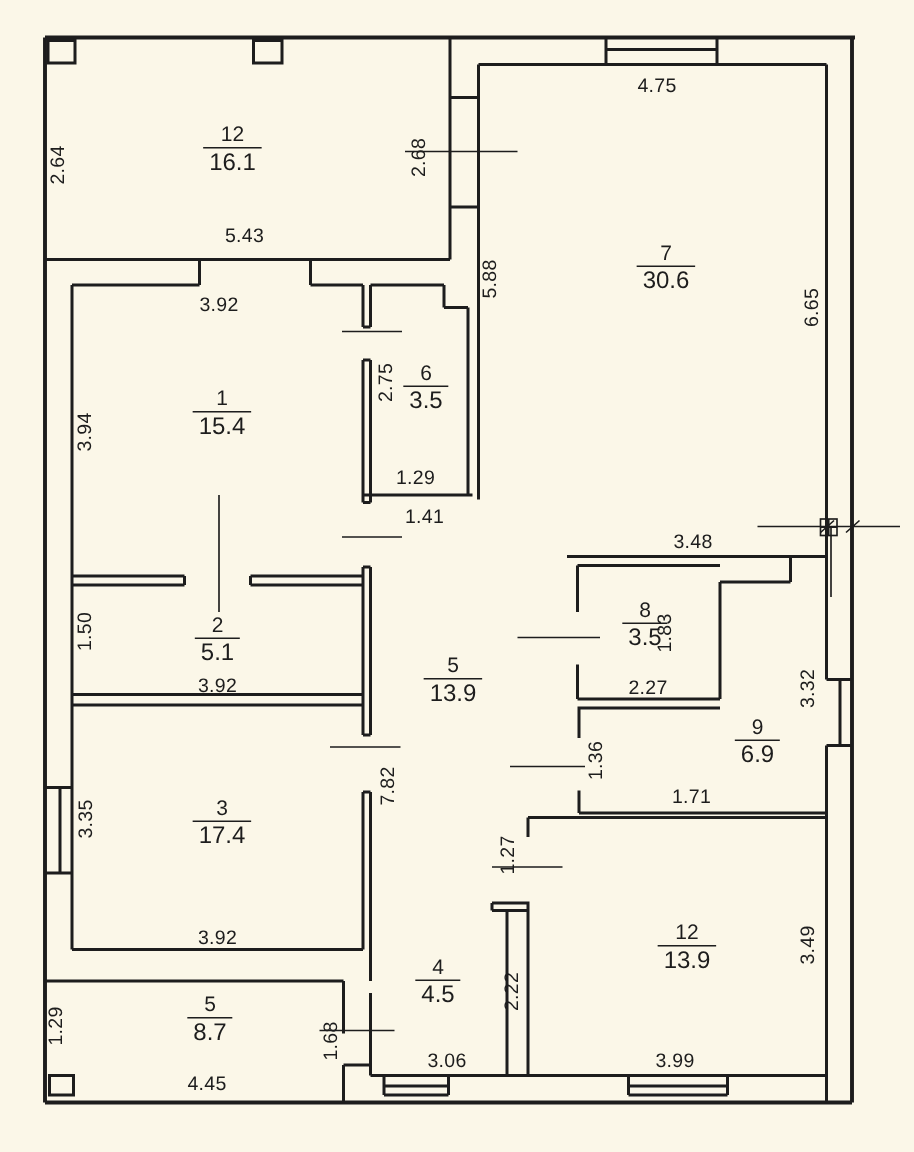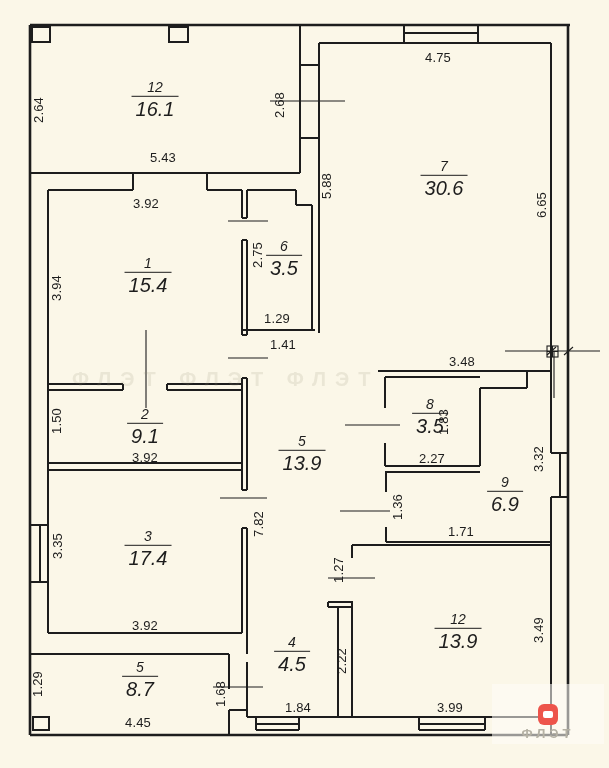--- a/index.html
+++ b/index.html
@@ -2,23 +2,23 @@
 <html><head>
 <meta charset="utf-8">
 <style>
   html,body{margin:0;padding:0;background:#fbf7e8;}
   .plan{position:relative;width:609px;height:768px;background:#fbf7e8;overflow:hidden;
         font-family:"Liberation Sans",sans-serif;color:#1d1d1d;}
   .plan svg{position:absolute;left:0;top:0;}
   .dim{position:absolute;transform:translate(-50%,-50%);font-size:13px;white-space:nowrap;
        color:#1d1d1d;letter-spacing:0.2px;}
   .dim.v{transform:translate(-50%,-50%) rotate(-90deg);}
-  .room{position:absolute;transform:translate(-50%,-50%);text-align:center;line-height:1.1;font-style:italic;}
+  .room{position:absolute;transform:translate(-50%,-50%);text-align:center;line-height:1.1;}
   .rnum{display:block;font-size:14px;padding:0 3px;}
-  .rarea{display:block;font-size:20px;border-top:1.4px solid #1d1d1d;padding:1px 4px 0 4px;margin-top:1px;text-align:center;}
+  .rarea{display:block;font-size:16px;border-top:1.4px solid #1d1d1d;padding:1px 4px 0 4px;margin-top:1px;text-align:center;}
   .wm{position:absolute;left:72px;top:368px;width:405px;font-size:20px;font-weight:bold;
       letter-spacing:9px;color:rgba(150,145,120,0.16);white-space:nowrap;overflow:hidden;}
   .logo{position:absolute;left:492px;top:684px;width:112px;height:60px;
         background:rgba(255,253,247,0.55);text-align:center;}
   .logo-icon{position:absolute;left:46px;top:20px;width:20px;height:21px;border-radius:6px;
              background:#ed544b;}
   .logo-inner{position:absolute;left:5px;top:7px;width:10px;height:7px;background:#fff;border-radius:2px;}
   .logo-text{position:absolute;left:0;top:42px;width:112px;font-size:13px;font-weight:bold;
              letter-spacing:4px;color:#b5b1a4;}
 </style>
@@ -61,29 +61,28 @@
         M228 221 H268 M228 358 H268 M220 498 H267 M345 425 H400 M340 511 H390
         M328 578 H375 M213 687 H263 M270 101 H345 M146 330 V408
         M505 351 H600 M554 351 V398 M547 355 L556 347 M564 355 L573 347"></path>
       <g stroke-width="1.1">
         <rect x="547" y="346" width="11" height="11"></rect>
         <path d="M547 351.5 H558 M552.5 346 V357"></path>
       </g>
     </g>
   </svg>
 
-  <div class="wm">ФЛЭТ ФЛЭТ ФЛЭТ</div>
 
   <div class="room" style="left:148px;top:276px">
     <span class="rnum">1</span>
     <span class="rarea">15.4</span>
   </div>
   <div class="room" style="left:145px;top:427px">
     <span class="rnum">2</span>
-    <span class="rarea">9.1</span>
+    <span class="rarea">5.1</span>
   </div>
   <div class="room" style="left:148px;top:549px">
     <span class="rnum">3</span>
     <span class="rarea">17.4</span>
   </div>
   <div class="room" style="left:292px;top:655px">
     <span class="rnum">4</span>
     <span class="rarea">4.5</span>
   </div>
   <div class="room" style="left:302px;top:454px">
@@ -138,25 +137,19 @@
   <div class="dim v" style="left:538px;top:459px">3.32</div>
   <div class="dim v" style="left:397px;top:507px">1.36</div>
   <div class="dim" style="left:461px;top:531px">1.71</div>
   <div class="dim v" style="left:258px;top:524px">7.82</div>
   <div class="dim v" style="left:57px;top:546px">3.35</div>
   <div class="dim" style="left:145px;top:625px">3.92</div>
   <div class="dim v" style="left:338px;top:570px">1.27</div>
   <div class="dim v" style="left:341px;top:661px">2.22</div>
   <div class="dim v" style="left:538px;top:630px">3.49</div>
   <div class="dim" style="left:450px;top:707px">3.99</div>
-  <div class="dim" style="left:298px;top:707px">1.84</div>
+  <div class="dim" style="left:298px;top:707px">3.06</div>
   <div class="dim v" style="left:37px;top:684px">1.29</div>
   <div class="dim v" style="left:220px;top:694px">1.68</div>
   <div class="dim" style="left:138px;top:722px">4.45</div>
 
-  <div class="logo">
-    <div class="logo-icon">
-      <span class="logo-inner"></span>
-    </div>
-    <div class="logo-text">ФЛЭТ</div>
-  </div>
 
 </div>
 
 </body></html>

